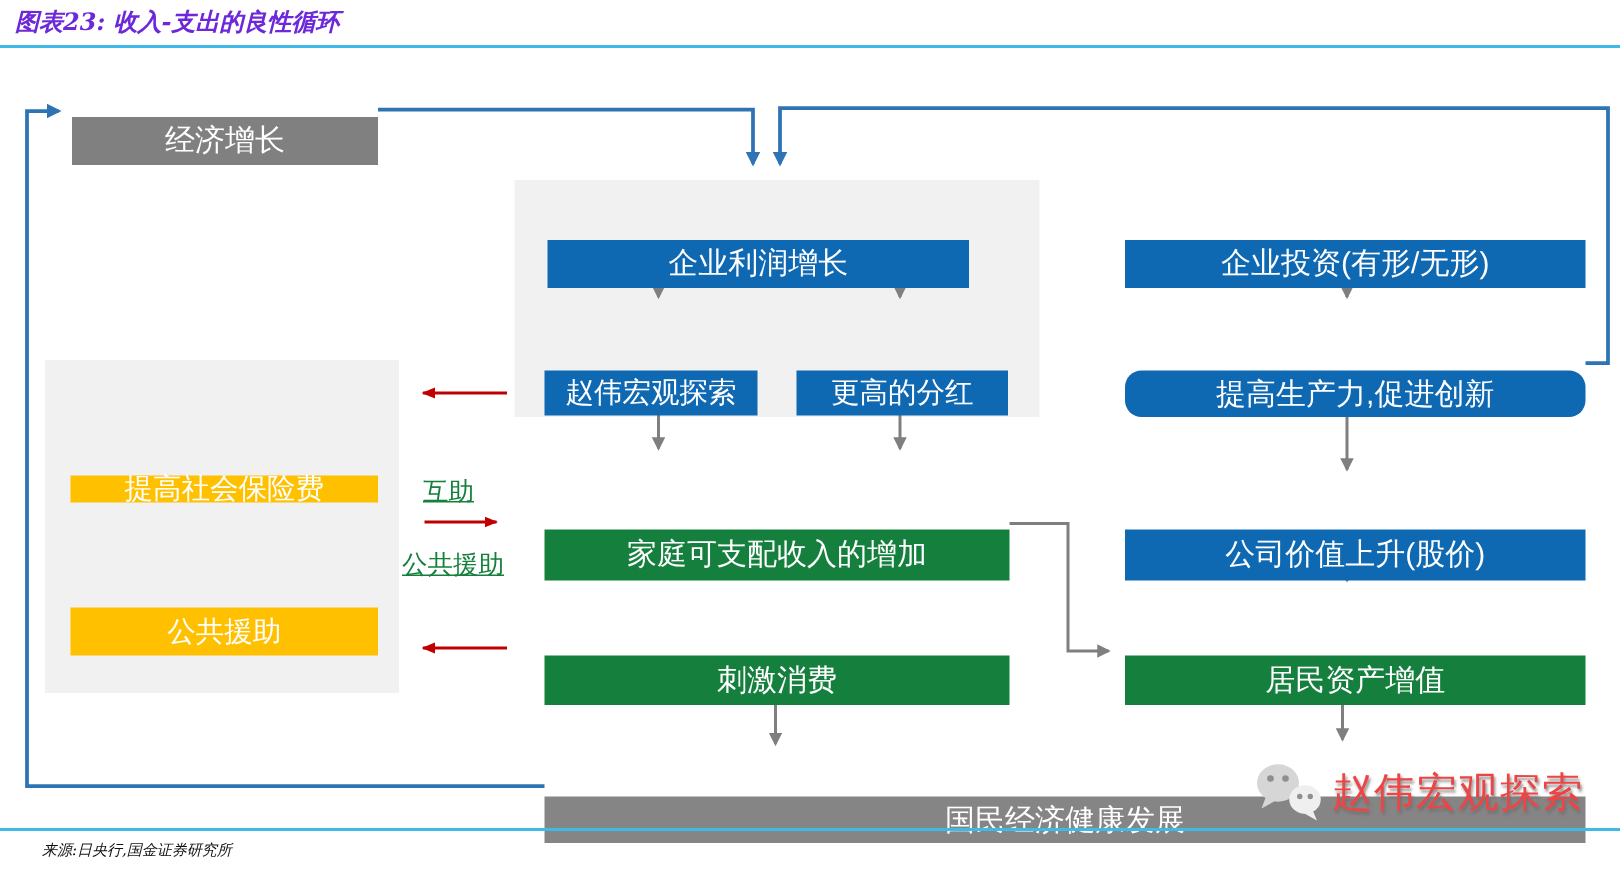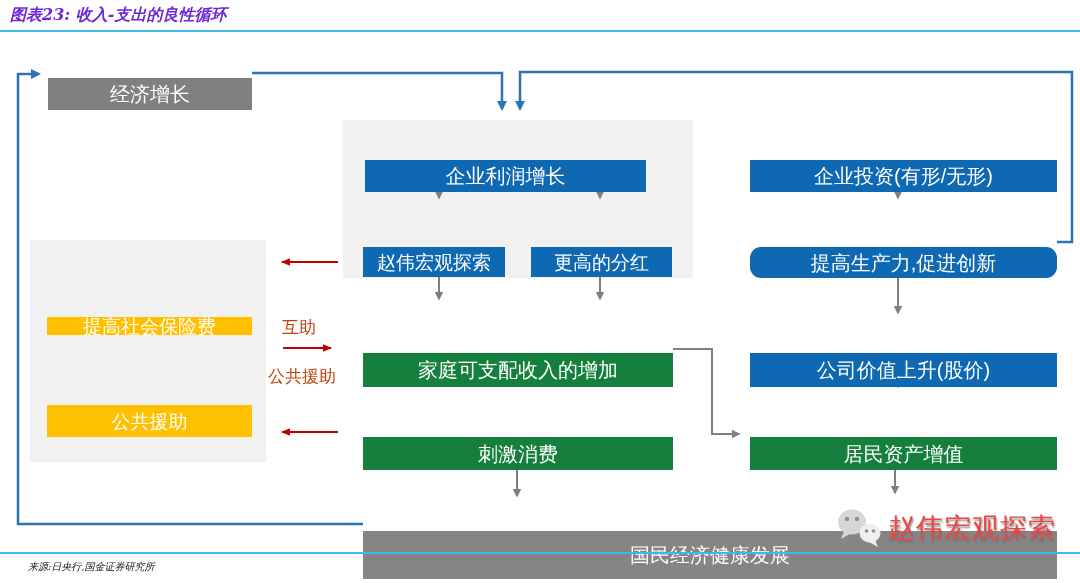--- a/index.html
+++ b/index.html
@@ -27,21 +27,21 @@
     color:#ffffff;text-align:center;white-space:nowrap;line-height:1;margin-top:20px;
   }
   .blue{background:#0F68B2;}
   .teal{background:#15803d;}
   .yellow{background:#FFC000;}
   .gray{background:#808080;}
   .dgray{background:#858585;}
   .f20{font-size:20px;}
   .f19{font-size:19px;}
   .lbl{
-    position:absolute;color:#c2410c;font-size:17px;white-space:nowrap;
+    position:absolute;color:#15803d;font-size:17px;white-space:nowrap;text-decoration:underline;
   }
   #connectors{position:absolute;left:0;top:0;pointer-events:none;}
   .wm{
     position:absolute;left:834px;top:506px;height:44px;
     display:flex;align-items:center;gap:4px;
   }
   .wm-text{
     font-size:27px;color:#ef4444;letter-spacing:1px;white-space:nowrap;
     text-shadow:1px 2px 2px rgba(110,110,110,0.85);
   }
@@ -104,21 +104,21 @@
 
   <div class="lbl" style="left:282px;top:316px;">互助</div>
   <div class="lbl" style="left:268px;top:365px;">公共援助</div>
 
   <div class="node teal f20" style="left:363px;top:333px;width:310px;height:34px;">家庭可支配收入的增加</div>
   <div class="node blue f20" style="left:750px;top:333px;width:307px;height:34px;">公司价值上升(股价)</div>
 
   <div class="node teal f20" style="left:363px;top:417px;width:310px;height:33px;">刺激消费</div>
   <div class="node teal f20" style="left:750px;top:417px;width:307px;height:33px;">居民资产增值</div>
 
-  <div class="node dgray f20" style="left:363px;top:511px;width:694px;height:48px;">国民经济健康发展</div>
+  <div class="node dgray f20" style="left:363px;top:511px;width:694px;height:31px;">国民经济健康发展</div>
 
   <div class="wm">
     <svg width="50" height="42" viewBox="0 0 50 42">
       <ellipse cx="18" cy="15" rx="14" ry="12.5" fill="#D6D6D6"></ellipse>
       <path d="M10,24 L7,32 L16,27 z" fill="#D6D6D6"></path>
       <circle cx="13" cy="12" r="2.2" fill="#8F8F8F"></circle>
       <circle cx="23" cy="12" r="2.2" fill="#8F8F8F"></circle>
       <ellipse cx="36" cy="26" rx="10.5" ry="9.5" fill="#EFEFEF"></ellipse>
       <path d="M41,33 L44,40 L35,35 z" fill="#EFEFEF"></path>
       <circle cx="32.5" cy="24" r="1.8" fill="#8F8F8F"></circle>

